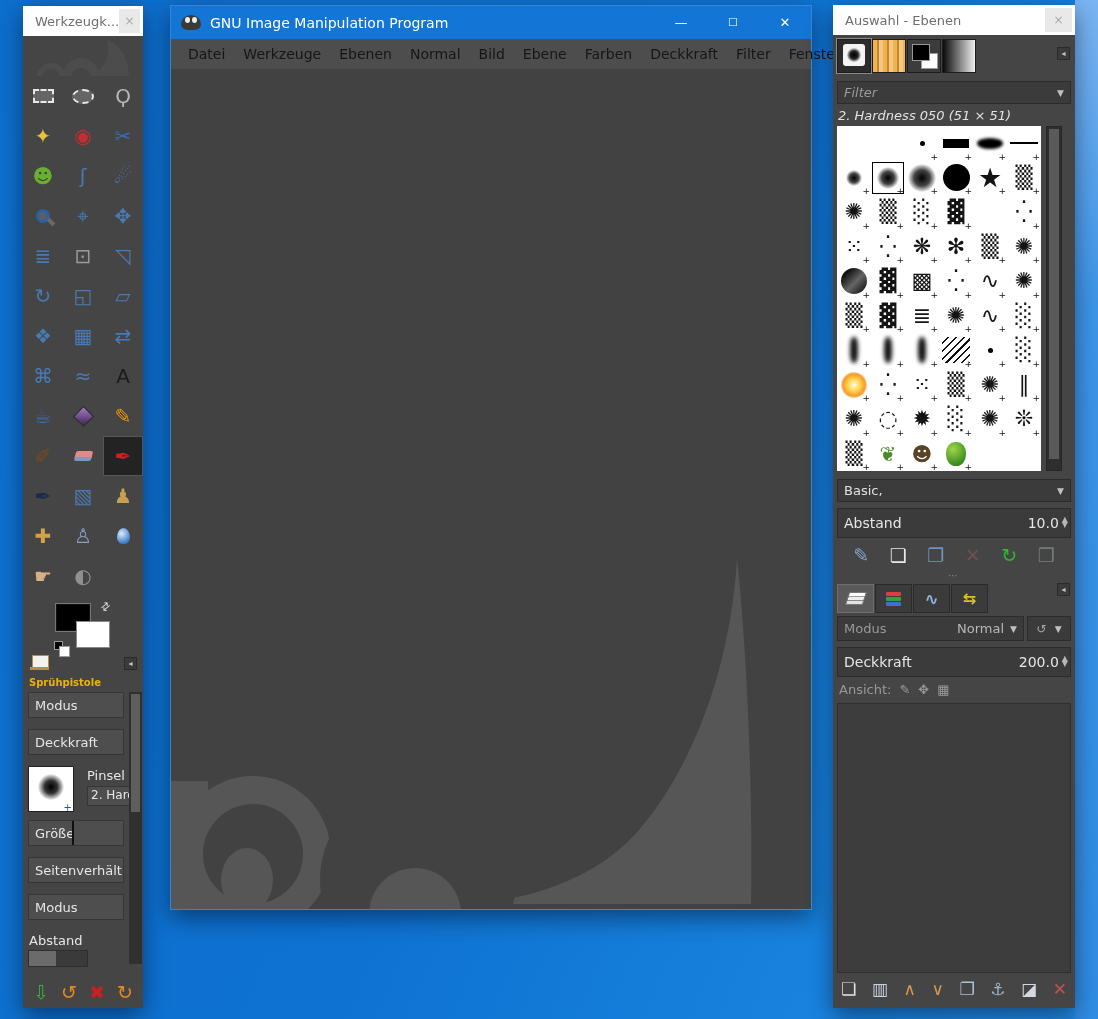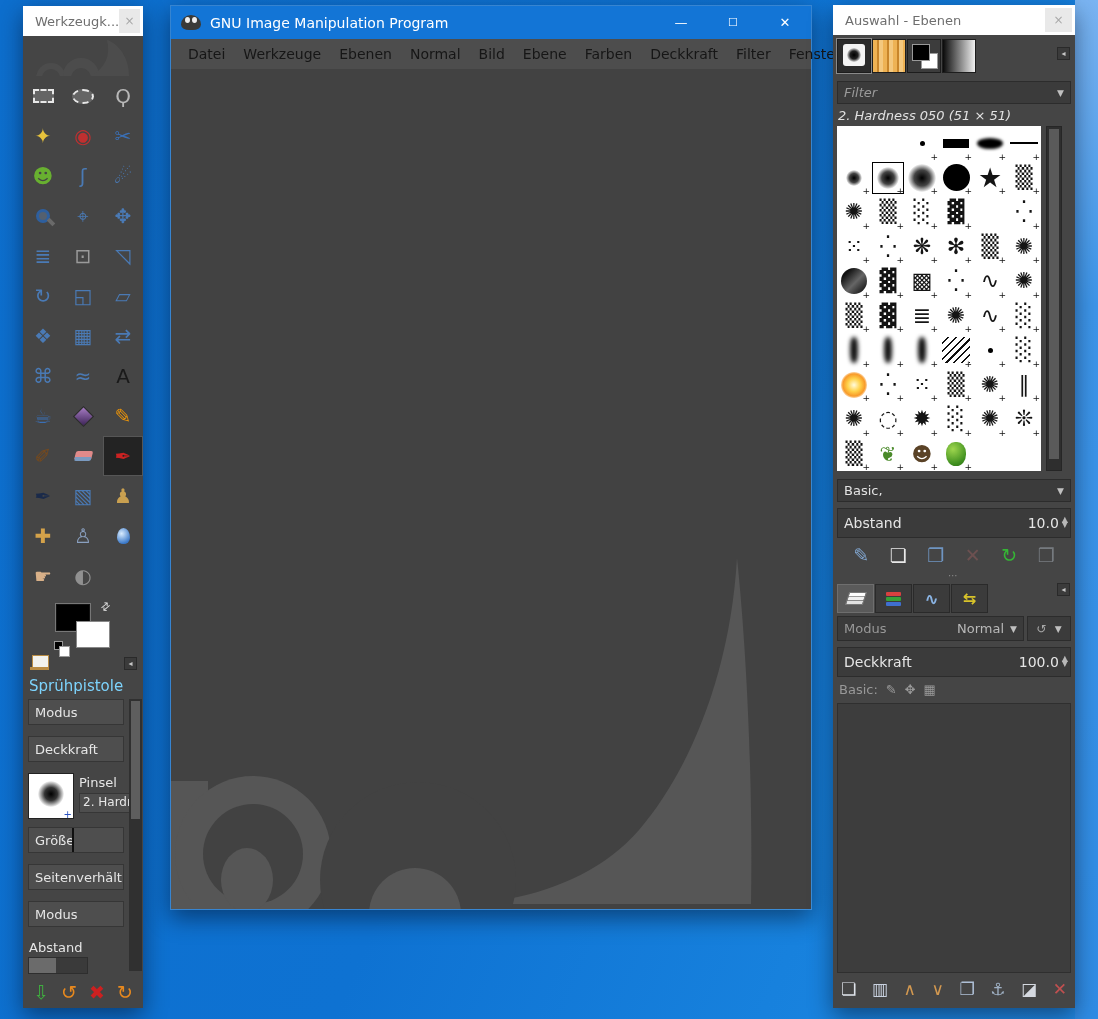--- a/index.html
+++ b/index.html
@@ -37,33 +37,33 @@
   .fgbg .bg{position:absolute;right:2px;bottom:2px;width:34px;height:27px;background:#fff;border:1px solid #888}
   .fgbg .swap{position:absolute;right:2px;top:-2px;color:#d8d8d8;font-size:11px;transform:rotate(-40deg)}
   .fgbg .mini{position:absolute;left:0;bottom:0;width:9px;height:9px;background:#000;border:1px solid #999}
   .fgbg .mini::after{content:'';position:absolute;left:4px;top:4px;width:9px;height:9px;background:#fff;border:1px solid #999}
   .easel-row{display:flex;align-items:center;padding:2px 6px;flex:none}
   .easel{width:22px;height:18px;position:relative}
   .easel::before{content:'';position:absolute;left:3px;top:1px;width:15px;height:11px;background:#f2f2ee;border:1px solid #b98c44}
   .easel::after{content:'';position:absolute;left:1px;top:13px;width:19px;height:3px;background:#b98c44}
   .panel-menu-btn{width:13px;height:13px;background:#3b3b3b;border:1px solid #2a2a2a;color:#c6c6c6;
     font-size:8px;display:flex;align-items:center;justify-content:center}
-  .opt-title{color:#7dd3fc;font-weight:normal;font-size:15px;padding:3px 6px 2px;flex:none}
+  .opt-title{color:#eab308;font-weight:bold;font-size:10px;padding:3px 6px 2px;flex:none}
   .opts{flex:1;position:relative;padding:2px 0 0 5px}
   .opt-scroll{position:absolute;right:1px;top:2px;width:13px;height:272px;background:#303030}
   .opt-scroll .th{width:9px;margin:2px auto;height:118px;background:#5e5e5e}
   .slider{width:96px;height:26px;background:#4e4e4e;border:1px solid #363636;color:#e6e6e6;font-size:13px;
     display:flex;align-items:center;padding-left:6px;margin-bottom:11px;white-space:nowrap;overflow:hidden;position:relative}
   .slider.marked::after{content:'';position:absolute;left:46%;top:0;width:2px;height:100%;background:#101010}
   .brushrow{display:flex;margin-bottom:8px}
   .brushrow .bthumb{width:46px;height:46px;background:#fff;border:1px solid #222;position:relative;flex:none}
   .brushrow .bthumb::before{content:'';position:absolute;left:9px;top:7px;width:26px;height:26px;border-radius:50%;
     background:radial-gradient(circle,#000 0%,#333 35%,transparent 72%)}
   .brushrow .bthumb::after{content:'+';position:absolute;right:1px;bottom:-2px;color:#2a52c0;font-size:10px}
-  .brushrow .bcol{padding-left:5px;overflow:hidden}
+  .brushrow .bcol{padding-left:13px;overflow:hidden}
   .brushrow .blab{color:#e6e6e6;font-size:13px;padding-top:2px}
   .brushrow .bval{margin-top:3px;width:52px;height:20px;background:#4e4e4e;border:1px solid #363636;color:#e6e6e6;
     font-size:12px;white-space:nowrap;overflow:hidden;padding:1px 0 0 3px}
   .abst-label{color:#e6e6e6;font-size:13px;padding:2px 0 2px 1px}
   .abst-box{width:60px;height:17px;background:#3a3a3a;border:1px solid #2e2e2e}
   .abst-box i{display:block;width:46%;height:100%;background:#6b6b6b}
   .tb-footer{flex:none;height:32px;display:flex;align-items:center;justify-content:space-around;padding:0 4px}
   .tb-footer span{font-size:19px;line-height:1;cursor:default}
   
   #mainwin{left:170px;top:5px;width:642px;height:905px;display:flex;flex-direction:column;border:1px solid rgba(90,150,210,.55)}
@@ -623,28 +623,28 @@
           <span class="v">Normal</span>
           <span class="chev">▼</span>
         </div>
         <div class="mini-dd">
           <span>↺</span>
           <span class="chev">▼</span>
         </div>
       </div>
       <div class="spin-row op-row">
         <span class="lbl" style="color:#e6e6e6">Deckkraft</span>
-        <span>100.0</span>
+        <span>200.0</span>
         <span class="spin-col">
             <i>▲</i>
             <i>▼</i>
           </span>
       </div>
       <div class="lock-row">
-        <span>Basic:</span>
+        <span>Ansicht:</span>
         <span class="ic-holder" style="display:flex">
             <span class="ic">✎</span>
             <span class="ic">✥</span>
             <span class="ic">▦</span>
           </span>
       </div>
       <div class="layer-list"></div>
       <div class="dock-footer">
           <span style="color: rgb(223, 227, 234);">❏</span>
           <span style="color: rgb(201, 210, 224);">▥</span>

